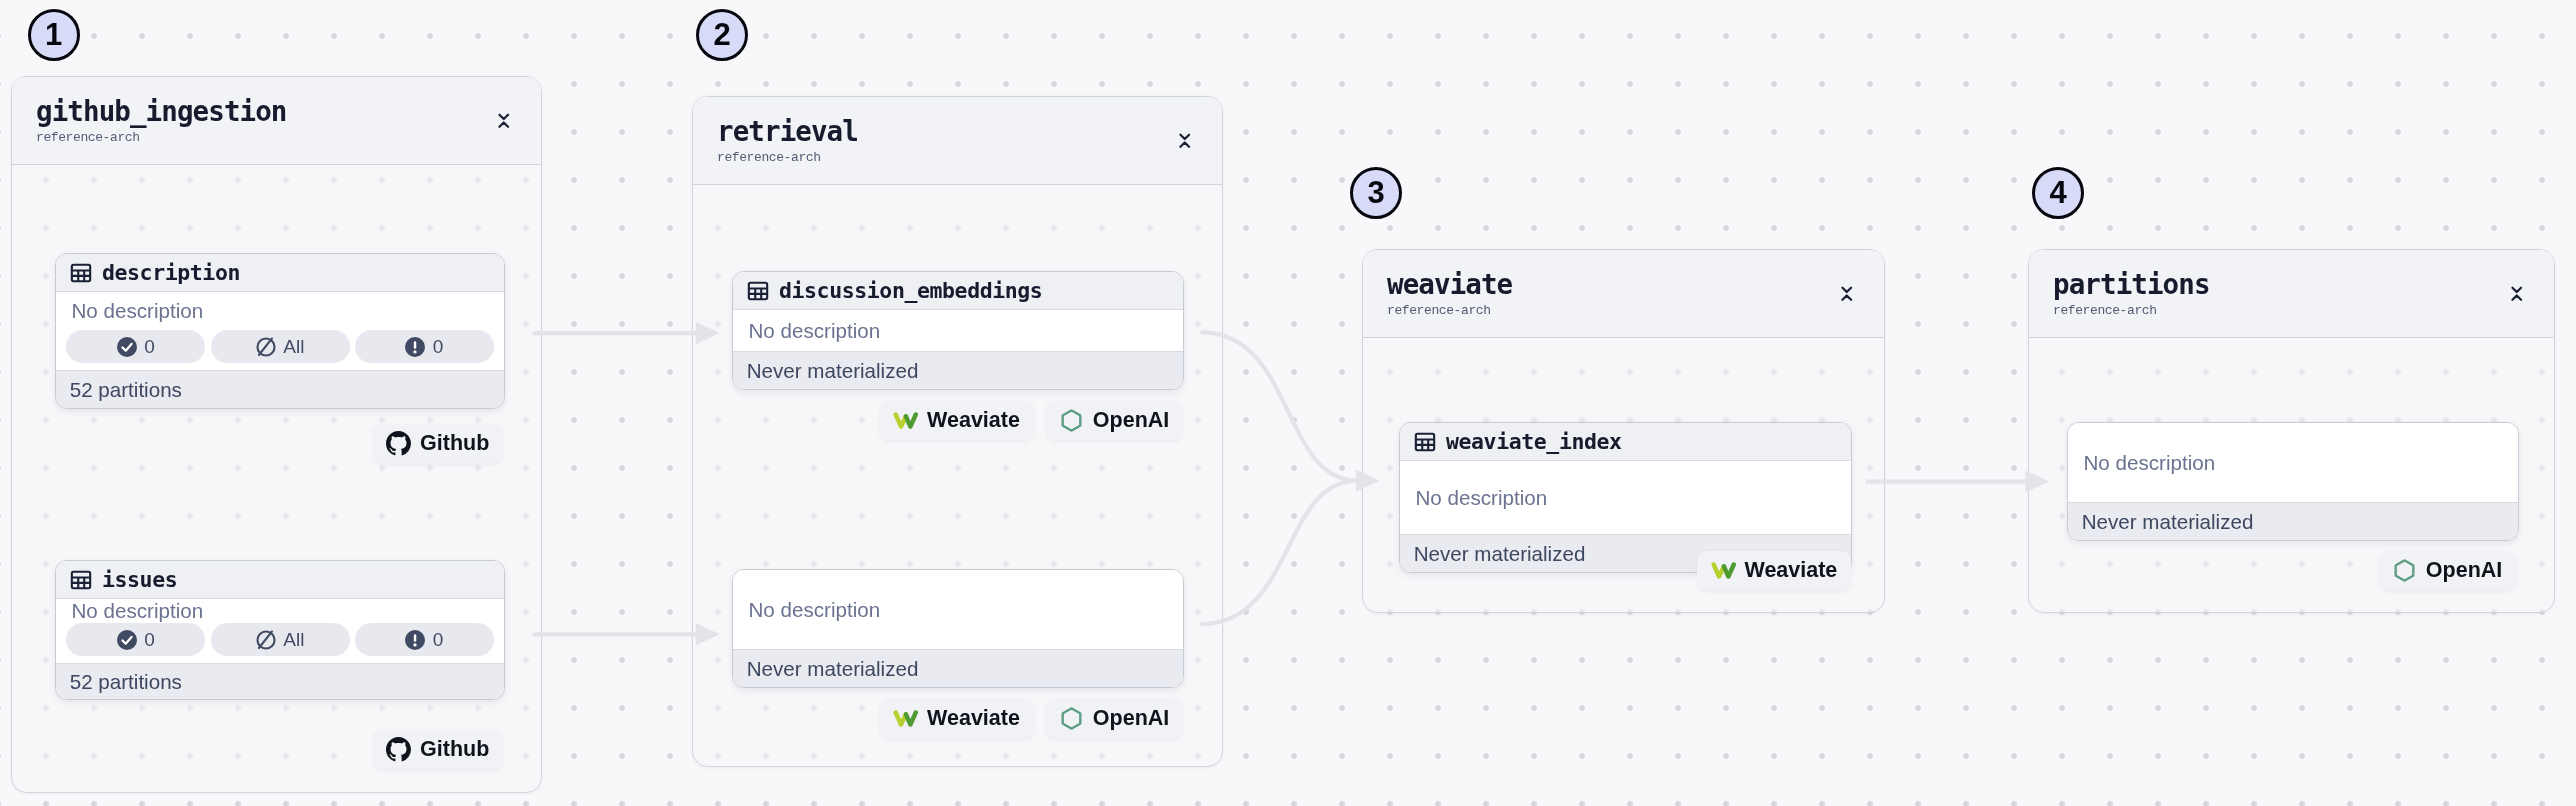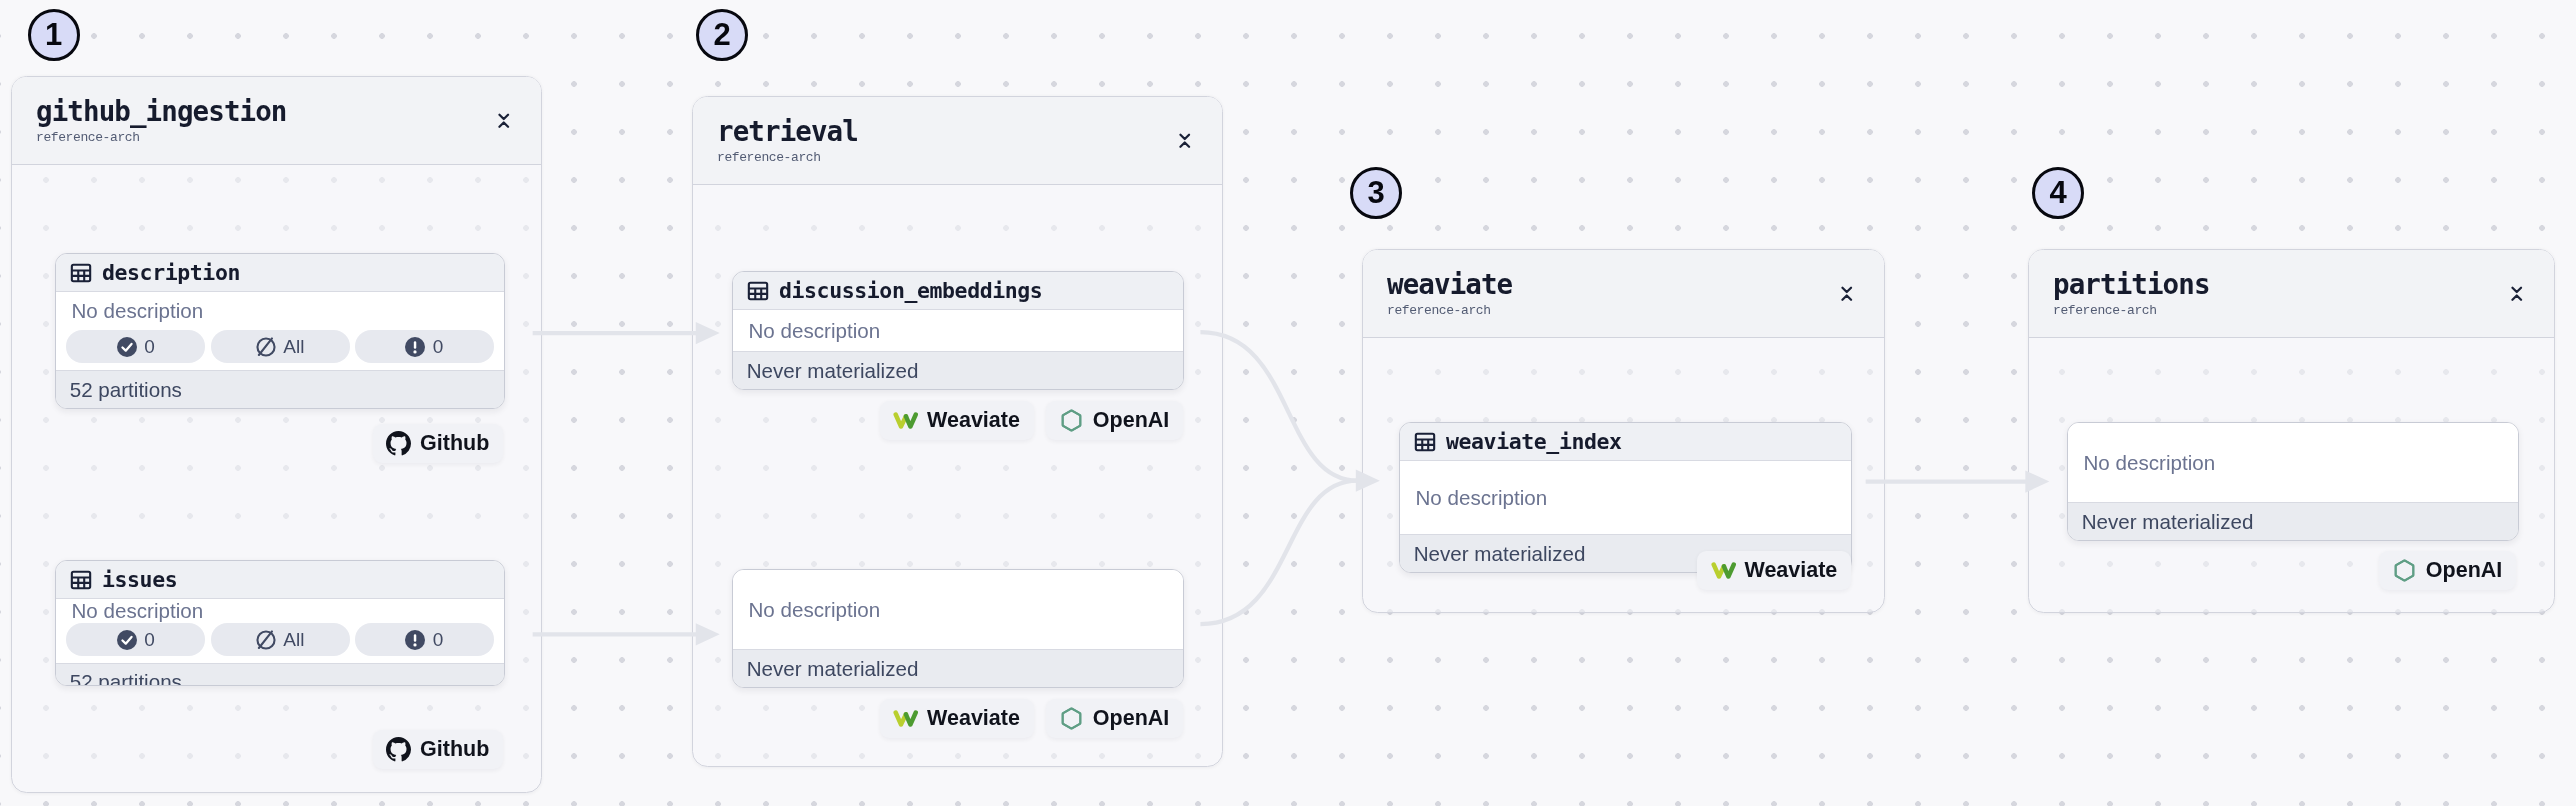--- a/index.html
+++ b/index.html
@@ -218,21 +218,21 @@
     </div>
     <div class="badges-row" style="right:38px;top:347px">
       <div class="badge">
         <svg class="icon" width="25" height="25" viewBox="0 0 24 24">
             <use href="#tpl-github"></use>
           </svg>
         <span>Github</span>
       </div>
     </div>
 
-    <div class="asset-card" style="left:43px;top:483px;width:450px;height:126px">
+    <div class="asset-card" style="left:43px;top:483px;width:450px;height:140px">
       <div class="card-header">
         <svg class="icon" width="22" height="22" viewBox="0 0 24 24" style="color:#1a2137">
             <use href="#tpl-table-icon"></use>
           </svg>
         <span>issues</span>
       </div>
       <div class="card-desc">No description</div>
       <div class="card-pills">
         <div class="pill">
           <svg class="icon" width="20" height="20" viewBox="0 0 22 22">

